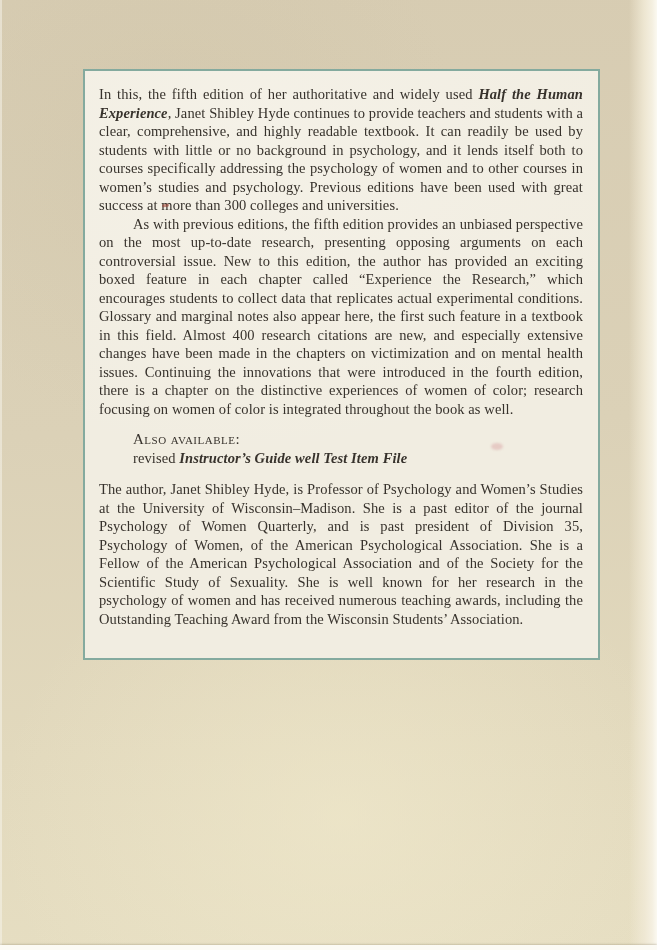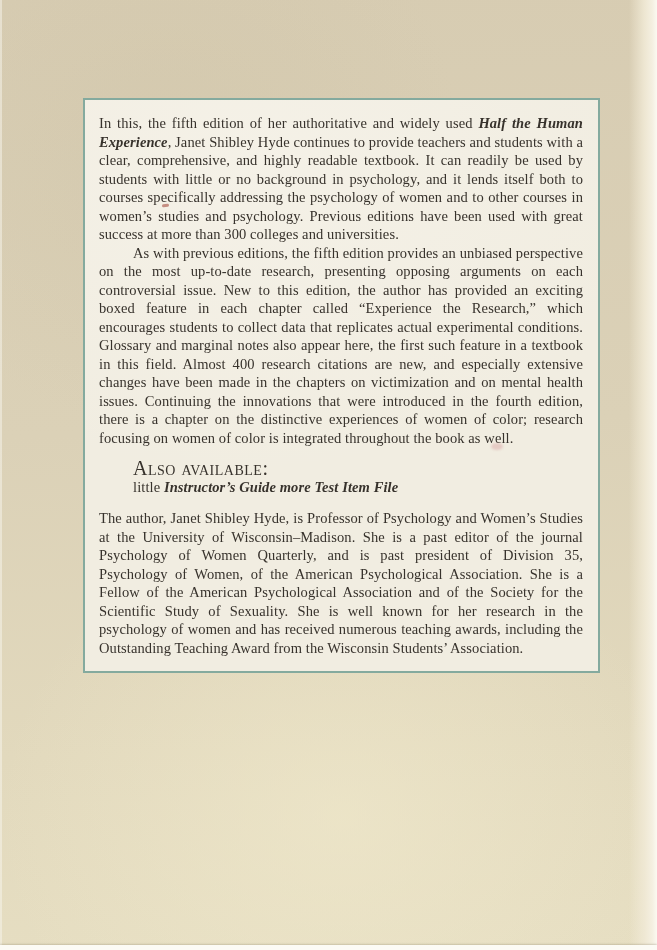--- a/index.html
+++ b/index.html
@@ -32,44 +32,44 @@
     background: #fcfbf5;
     box-shadow: 0 -1px 2px rgba(120,110,85,0.28);
   }
   .left-edge {
     position: absolute; top: 0; left: 0; width: 2px; height: 100%;
     background: rgba(248,246,238,0.5);
   }
   .blurb-box {
     position: absolute;
     left: 83px;
-    top: 98px;
+    top: 69px;
     width: 517px;
     min-height: 572px;
     border: 2px solid var(--box-border);
     background:
       radial-gradient(120% 80% at 30% 10%, rgba(248,245,237,0.5), rgba(248,245,237,0) 70%),
       var(--box-bg);
-    padding: 14px 15px 14px 14px;
+    padding: 14px 15px 30px 14px;
     color: var(--text);
     font-size: 14.5px;
     line-height: 18.5px;
     text-align: justify;
     letter-spacing: 0.1px;
   }
   .para { margin: 0; }
   .indent { text-indent: 34px; }
   .also {
     margin: 12px 0 13px 34px;
     text-align: left;
   }
   .sc {
     font-variant: small-caps;
     letter-spacing: 0.5px;
-    font-size: 20px;
+    font-size: 15px;
   }
   .seg-i  { }
   .seg-bi { font-style: italic; font-weight: bold; }
   .blemish { position: absolute; pointer-events: none; }
   .blemish-1 {
     left: 162px; top: 204px; width: 7px; height: 3px;
     background: rgba(158,62,48,0.55); border-radius: 2px;
     transform: rotate(-8deg);
   }
   .blemish-2 {
@@ -87,21 +87,21 @@
   <div class="right-edge"></div>
   <div class="bottom-edge"></div>
 
   <div class="blurb-box">
     <p class="para"><span>In this, the fifth edition of her authoritative and widely used </span><span class="seg-bi">Half the Human Experience</span><span>, Janet Shibley Hyde continues to provide teachers and students with a clear, comprehensive, and highly readable textbook.  It can readily be used by students with little or no background in psychology, and it lends itself both to courses specifically addressing the psychology of women and to other courses in women’s studies and psychology.  Previous editions have been used with great success at more than 300 colleges and universities.</span></p>
 
     <p class="para indent"><span>As with previous editions, the fifth edition provides an unbiased perspective on the most up-to-date research, presenting opposing arguments on each controversial issue.  New to this edition, the author has provided an exciting boxed feature in each chapter called “Experience the Research,” which encourages students to collect data that replicates actual experimental conditions.  Glossary and marginal notes also appear here, the first such feature in a textbook in this field.  Almost 400 research citations are new, and especially extensive changes have been made in the chapters on victimization and on mental health issues.  Continuing the innovations that were introduced in the fourth edition, there is a chapter on the distinctive experiences of women of color; research focusing on women of color is integrated throughout the book as well.</span></p>
 
     <div class="also">
       <div class="sc">Also available:</div>
-      <div><span>little </span><span class="seg-bi">Instructor’s Guide more Test Item File</span></div>
+      <div><span>revised </span><span class="seg-bi">Instructor’s Guide well Test Item File</span></div>
     </div>
 
     <p class="para"><span>The author, Janet Shibley Hyde, is Professor of Psychology and Women’s Studies at the University of Wisconsin–Madison.  She is a past editor of the journal </span><span class="seg-i">Psychology of Women Quarterly</span><span>, and is past president of Division 35, Psychology of Women, of the American Psychological Association.  She is a Fellow of the American Psychological Association and of the Society for the Scientific Study of Sexuality.  She is well known for her research in the psychology of women and has received numerous teaching awards, including the Outstanding Teaching Award from the Wisconsin Students’ Association.</span></p>
   </div>
 
   <div class="blemish blemish-1"></div>
   <div class="blemish blemish-2"></div>
 
 </div>
 

